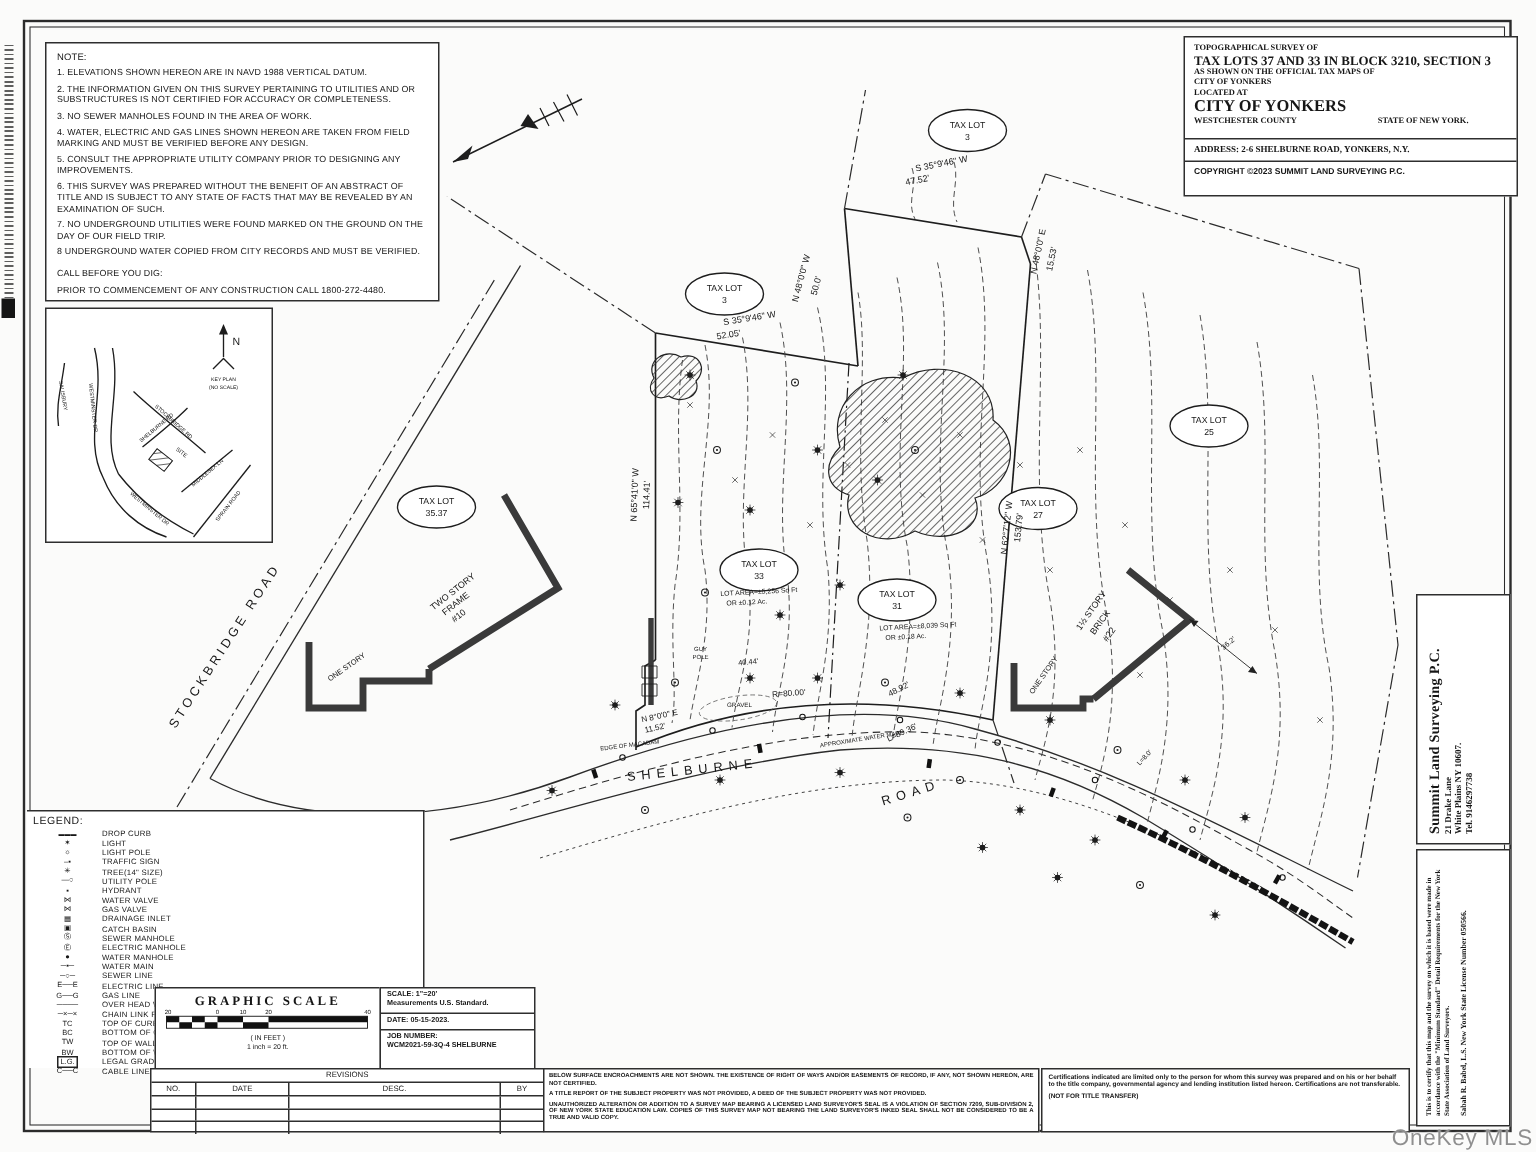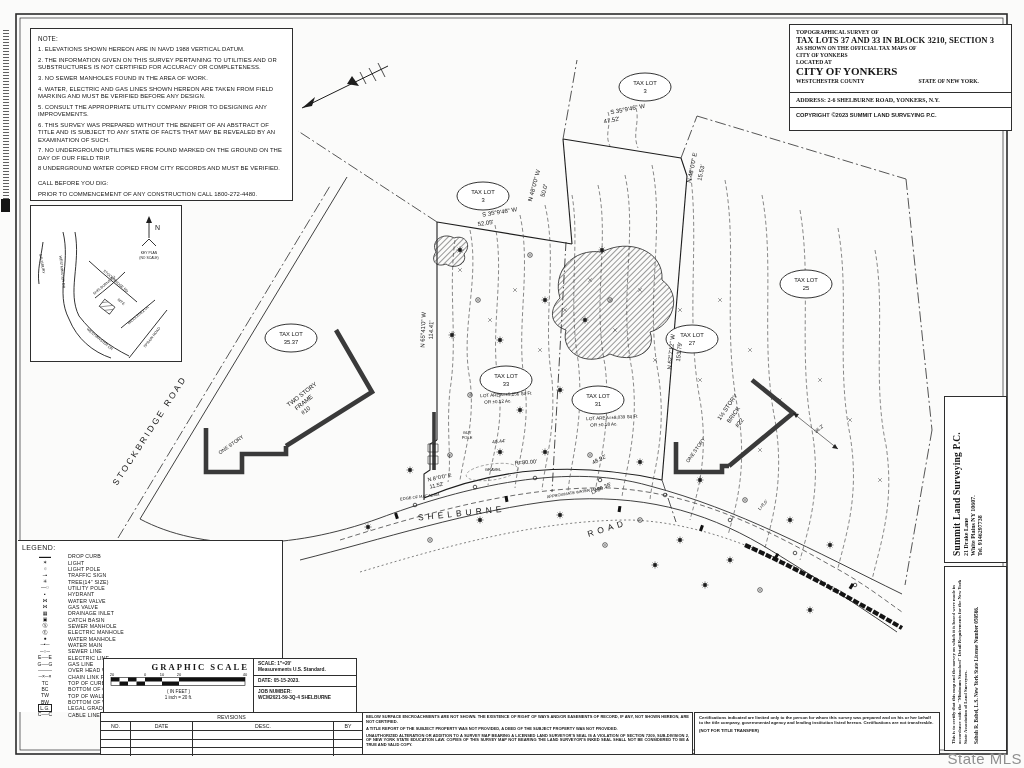--- a/index.html
+++ b/index.html
@@ -51,21 +51,21 @@
   .lsym[data-sym="ohw"]::before{content:"────";}
   .lsym[data-sym="clf"]::before{content:"─×─×";}
   .lsym[data-sym="tc"]::before{content:"TC";}
   .lsym[data-sym="bc"]::before{content:"BC";}
   .lsym[data-sym="tw"]::before{content:"TW";}
   .lsym[data-sym="bw"]::before{content:"BW";}
   .lsym[data-sym="lg"]::before{content:"L.G.";border:.5px solid #222;padding:0 1px;}
   .lsym[data-sym="cable"]::before{content:"C──C";}
   
   .gscale{left:103px;top:658px;width:151px;height:55px;padding:2px 4px;}
-  .gscale .gst{font-family:"Liberation Serif",serif;font-weight:bold;font-size:8.6px;text-align:right;letter-spacing:2px;margin:1px 0 0 0;}
+  .gscale .gst{font-family:"Liberation Serif",serif;font-weight:bold;font-size:8.6px;text-align:center;letter-spacing:2px;margin:1px 0 0 0;}
   .gscale .gsub{font-size:4.6px;text-align:center;margin-top:1px;line-height:1.3;}
   .scaleinfo{left:253px;top:658px;width:104px;height:55px;font-size:4.8px;font-weight:bold;}
   .scaleinfo>div{padding:2px 4px;border-bottom:1px solid #2e2e2e;line-height:1.25;}
   .scaleinfo>div:last-child{border-bottom:none;}
   
   .revisions{left:100px;top:712px;width:263px;height:43px;font-size:5.2px;}
   .rev-title{text-align:center;border-bottom:1px solid #2e2e2e;padding:1px 0;font-weight:normal;}
   .rev-head{display:grid;grid-template-columns:30px 62px 1fr 28px;border-bottom:1px solid #2e2e2e;text-align:center;}
   .rev-head span{border-right:1px solid #2e2e2e;padding:1px 0;}
   .rev-head span:last-child{border-right:none;}
@@ -679,15 +679,15 @@
   <div class="cname">Summit Land Surveying P.C.</div>
   <div class="cline">21 Drake Lane</div>
   <div class="cline">White Plains NY 10607.</div>
   <div class="cline">Tel. 9146297738</div>
 </div>
 <div class="vtext certify-v">
   <div>This is to certify that this map and the survey on which it is based were made in accordance with the "Minimum Standard" Detail Requirements for the New York State Association of Land Surveyors.</div>
   <div class="lic">Sabah R. Babel, L.S. New York State License Number 050566.</div>
 </div>
 
-<div class="watermark">State MLS</div>
+<div class="watermark">OneKey MLS</div>
 
 </div>
 
 </body></html>

